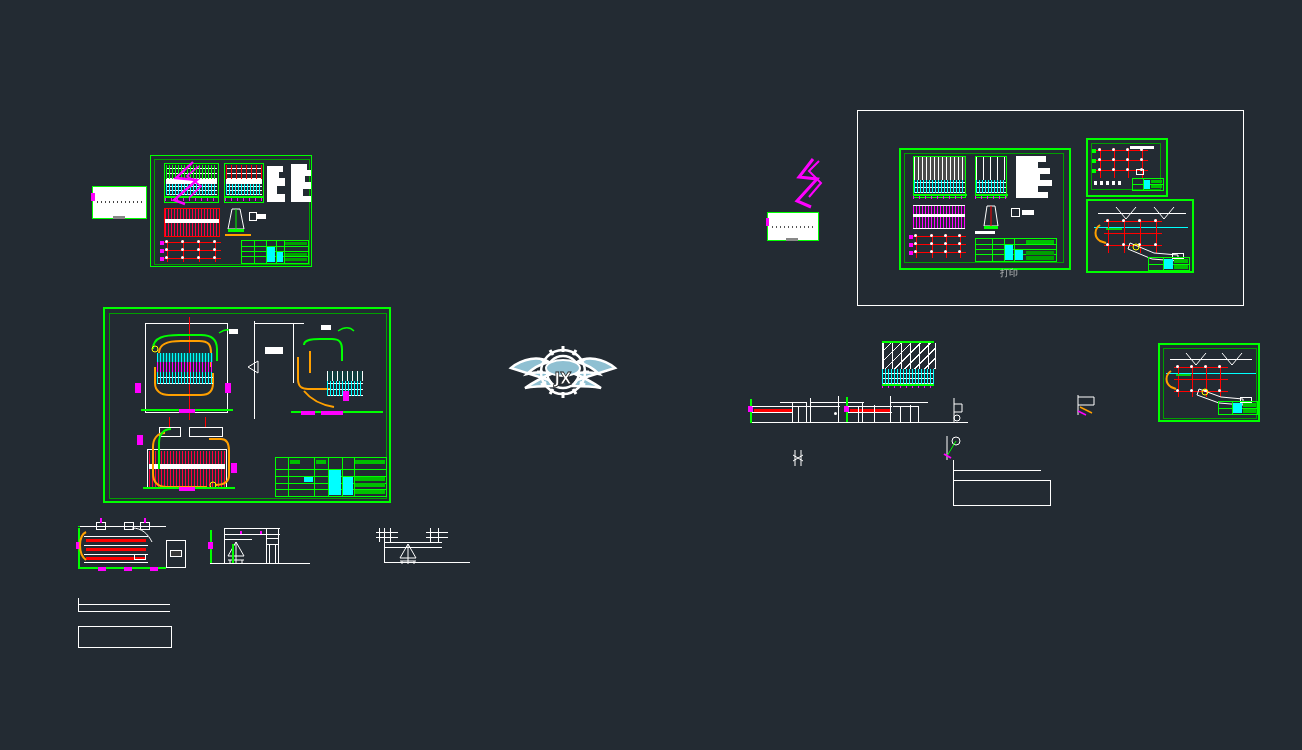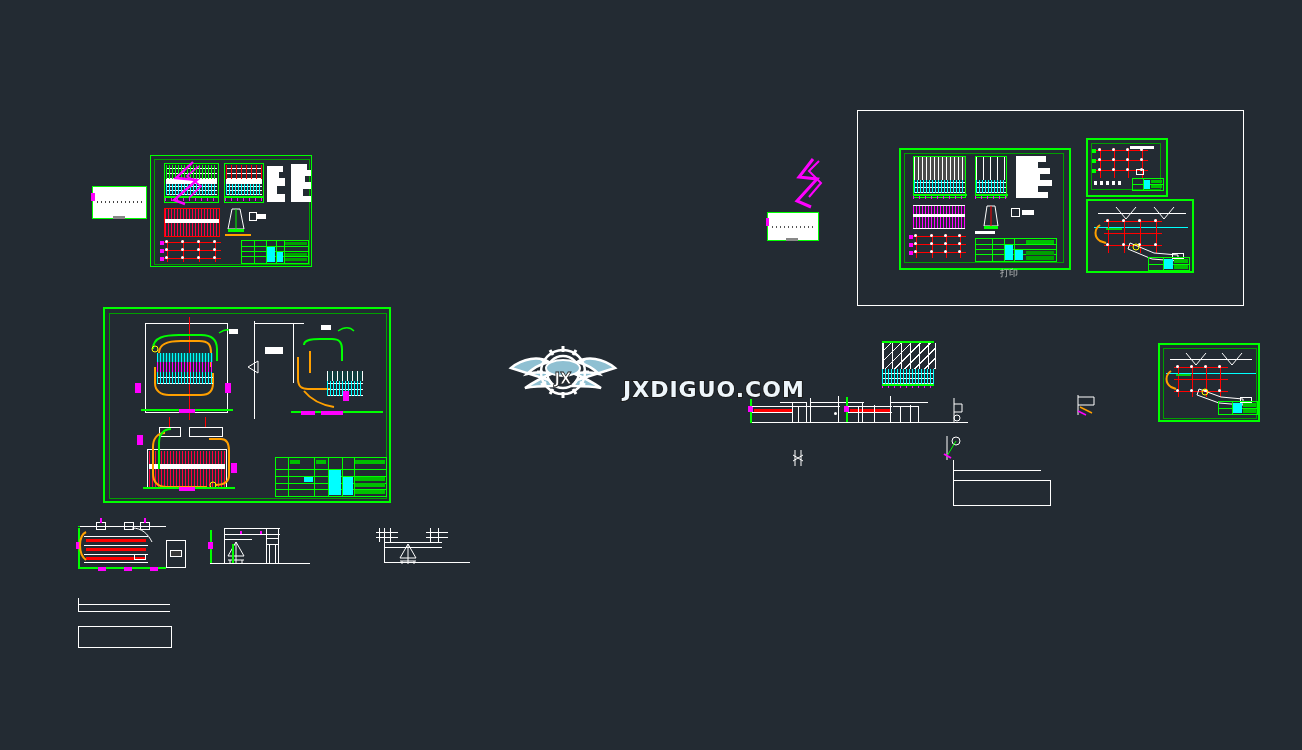--- a/index.html
+++ b/index.html
@@ -652,16 +652,15 @@
           <line x1="-13" y1="22" x2="-10" y2="17"></line>
           <line x1="-22" y1="13" x2="-17" y2="10"></line>
           <line x1="-26" y1="0" x2="-20" y2="0"></line>
           <line x1="-22" y1="-13" x2="-17" y2="-10"></line>
           <line x1="-13" y1="-22" x2="-10" y2="-17"></line>
         </g>
         <ellipse cx="0" cy="-4" rx="17" ry="8" fill="#8fc0d2" stroke="#ffffff" stroke-width="2"></ellipse>
         <text x="0" y="12" text-anchor="middle" font-family="DejaVu Sans, sans-serif" font-size="15" font-weight="bold" fill="#ffffff" stroke="#1c1c1c" stroke-width="0.8">JX</text>
       </g>
     </svg>
-    <div id="wm-sub">JXDIGUO.COM</div>
   </div>
 
 </div>
 
 </body></html>

